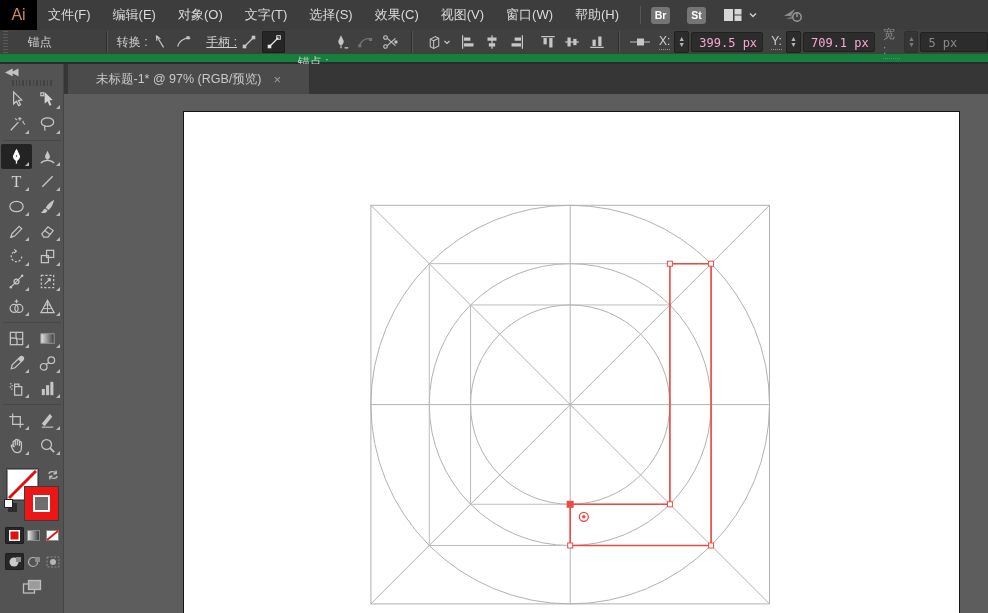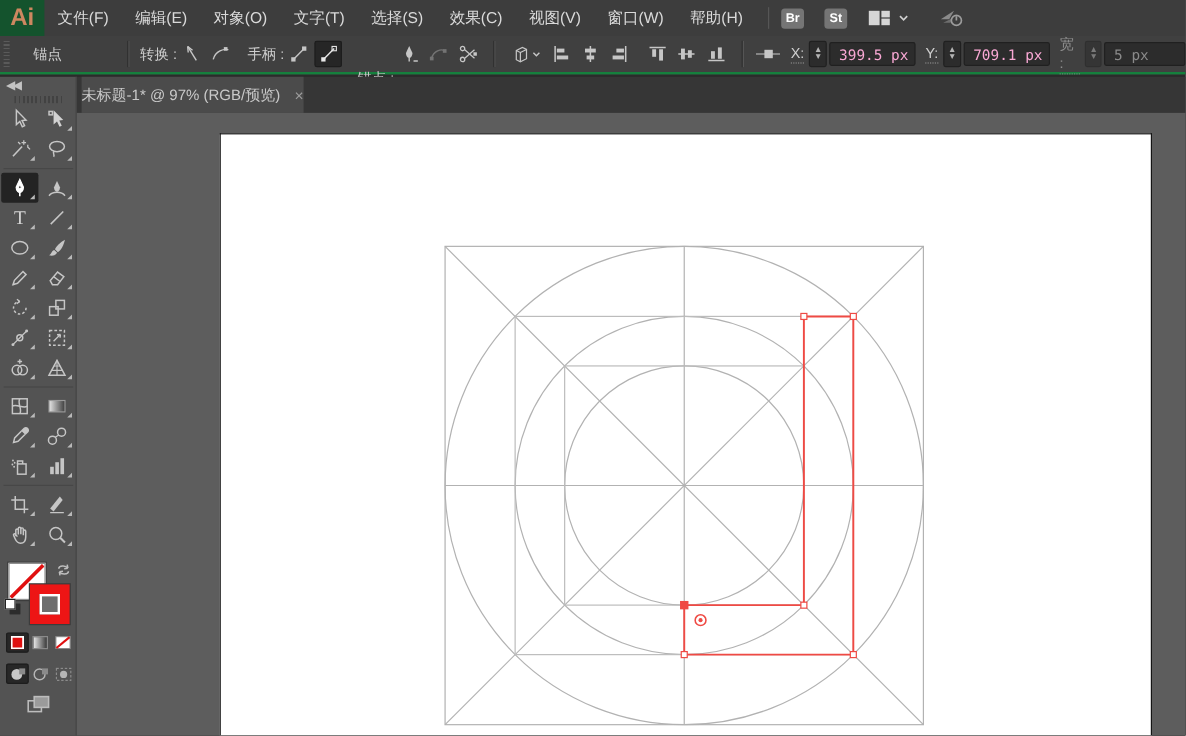--- a/index.html
+++ b/index.html
@@ -3,33 +3,33 @@
 <meta charset="utf-8">
 <style>
   html,body{margin:0;padding:0;background:#2b2b2b;}
   body{width:988px;height:613px;position:relative;overflow:hidden;
        font-family:"Liberation Sans","DejaVu Sans",sans-serif;
        -webkit-font-smoothing:antialiased;}
   .abs{position:absolute;}
 
   
   #menubar{left:0;top:0;width:988px;height:30px;background:#3d3d3d;display:flex;align-items:center;}
-  #ai-logo{width:37px;height:30px;background:#14532d;display:flex;align-items:center;justify-content:center;
-           color:#cd8760;font-weight:bold;font-size:20px;}
+  #ai-logo{width:37px;height:30px;background:#000000;display:flex;align-items:center;justify-content:center;
+           color:#cd8760;font-weight:normal;font-size:16px;}
   #menu-items{display:flex;align-items:center;height:100%;}
   .menu-item{padding:0 11px;font-size:13px;color:#dadada;line-height:30px;cursor:default;}
   .vsep{width:1px;height:18px;background:#565656;margin:0 10px;}
   .badge{width:19px;height:17px;background:#757575;border-radius:3px;color:#fff;font-size:10.5px;
          font-weight:bold;display:flex;align-items:center;justify-content:center;margin-right:17px;}
   .topicon{display:flex;align-items:center;color:#b9b9b9;margin-right:10px;}
   .topicon svg{display:block;}
 
   
-  #controlbar{left:0;top:30px;width:988px;height:32px;background:#404040;border-bottom:2px solid #15803d;
-              display:flex;align-items:center;box-sizing:border-box;}
+  #controlbar{left:0;top:30px;width:988px;height:32px;background:#404040;border-bottom:8px solid #15803d;
+              display:flex;align-items:center;box-sizing:border-box;justify-content:center;}
   #cb-grip{width:5px;height:22px;margin:0 6px 0 3px;
            background:repeating-linear-gradient(0deg,#5a5a5a 0 1px,transparent 1px 3px);}
   .cb-label{font-size:12px;color:#cfcfcf;white-space:nowrap;}
   .cb-sep{width:1px;height:22px;background:#2e2e2e;border-right:1px solid #555;margin:0 9px;}
   .cb-btn{width:24px;height:22px;display:flex;align-items:center;justify-content:center;border-radius:2px;margin:0 1px;}
   .cb-btn svg{display:block;}
   .cb-btn.pressed{background:#262626;box-shadow:inset 0 0 0 1px #1d1d1d;}
   .cb-btn.disabled{opacity:.38;}
   .field-label{font-size:12px;color:#cfcfcf;border-bottom:1px dotted #979797;margin:0 4px 0 8px;padding-bottom:1px;}
   .stepper{width:13px;height:20px;background:#2c2c2c;border:1px solid #202020;border-radius:2px;
@@ -37,21 +37,21 @@
   .stepper span{font-size:7px;line-height:6px;}
   .valbox{width:72px;height:20px;background:#2c2c2c;border:1px solid #202020;border-radius:2px;margin-left:2px;
           color:#f9a8d4;font-family:"DejaVu Sans Mono",monospace;font-size:12px;line-height:20px;padding-left:7px;box-sizing:border-box;}
   .fgroup{display:flex;align-items:center;}
   .fgroup.disabled .valbox{color:#8a8a8a;}
   .fgroup.disabled .stepper{opacity:.5;}
   .fgroup.disabled .field-label{opacity:.55;}
 
   
   #tabbar{left:64px;top:64px;width:924px;height:30px;background:#363636;display:flex;align-items:flex-start;}
-  #doc-tab{margin-left:4px;height:30px;background:#4b4b4b;display:flex;align-items:center;padding:0 0;}
+  #doc-tab{margin-left:4px;height:30px;background:#4b4b4b;display:flex;align-items:center;padding:0 28px;}
   #doc-tab span.title{font-size:12.5px;color:#c9c9c9;white-space:nowrap;}
   #tab-close{margin-left:12px;color:#9e9e9e;font-size:13px;line-height:13px;cursor:default;}
 
   
   #toolspanel{left:0;top:64px;width:64px;height:549px;background:#535353;border-right:1px solid #454545;box-sizing:border-box;}
   #tp-header{height:15px;display:flex;align-items:center;padding-left:5px;color:#c3c3c3;font-size:10px;letter-spacing:-2px;}
   #tp-grip{height:8px;display:flex;justify-content:center;align-items:center;}
   #tp-grip div{width:40px;height:6px;background:repeating-linear-gradient(90deg,#424242 0 1.5px,transparent 1.5px 3.5px);}
   #tools-grid{display:grid;grid-template-columns:31px 31px;justify-content:center;}
   .tool{width:31px;height:25px;display:flex;align-items:center;justify-content:center;position:relative;}
@@ -136,21 +136,21 @@
       <path d="M6 3 L14 16" stroke="#c6c6c6" stroke-width="1.3" fill="none"></path>
       <path d="M6 3 L10.5 6.5 M6 3 L6.5 8.6" stroke="#c6c6c6" stroke-width="1.3" fill="none"></path>
     </svg>
   </div>
   <div class="cb-btn">
     <svg width="18" height="18" viewBox="0 0 20 20">
       <path d="M3 15 C5 7 13 5 17 6" stroke="#c6c6c6" stroke-width="1.3" fill="none"></path>
       <rect x="12.8" y="3.6" width="3.4" height="3.4" fill="#c6c6c6"></rect>
     </svg>
   </div>
-  <div class="cb-label" style="margin-left:10px;">手柄 :</div>
+  <div class="cb-label" style="margin-left:10px;text-decoration:underline;">手柄 :</div>
   <div class="cb-btn">
     <svg width="18" height="18" viewBox="0 0 20 20">
       <line x1="5" y1="15" x2="15" y2="5" stroke="#c6c6c6" stroke-width="1.3"></line>
       <rect x="3" y="13" width="4" height="4" fill="#c6c6c6"></rect>
       <rect x="13" y="3" width="4" height="4" fill="#c6c6c6"></rect>
     </svg>
   </div>
   <div class="cb-btn pressed">
     <svg width="18" height="18" viewBox="0 0 20 20">
       <line x1="5" y1="15" x2="15" y2="5" stroke="#e8e8e8" stroke-width="1.3"></line>

